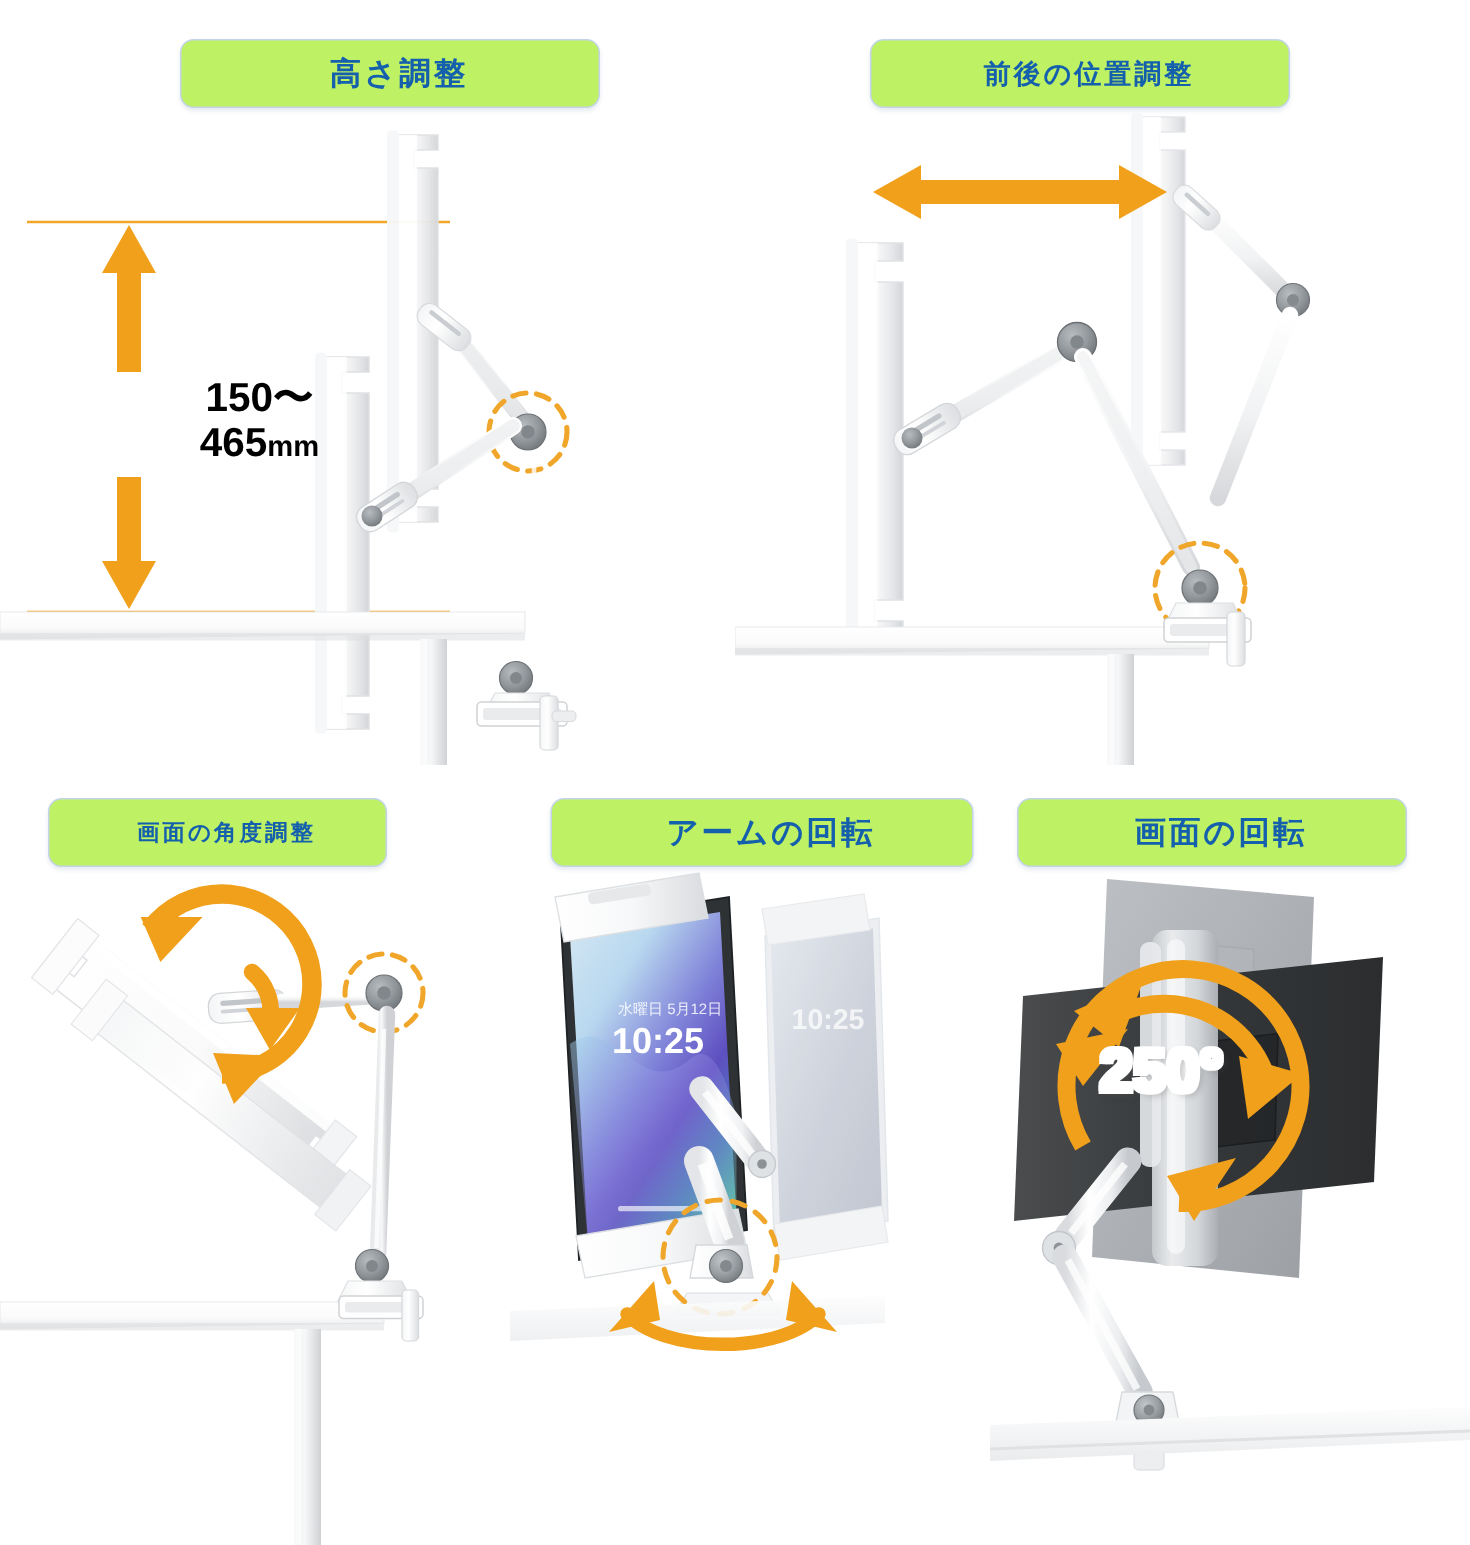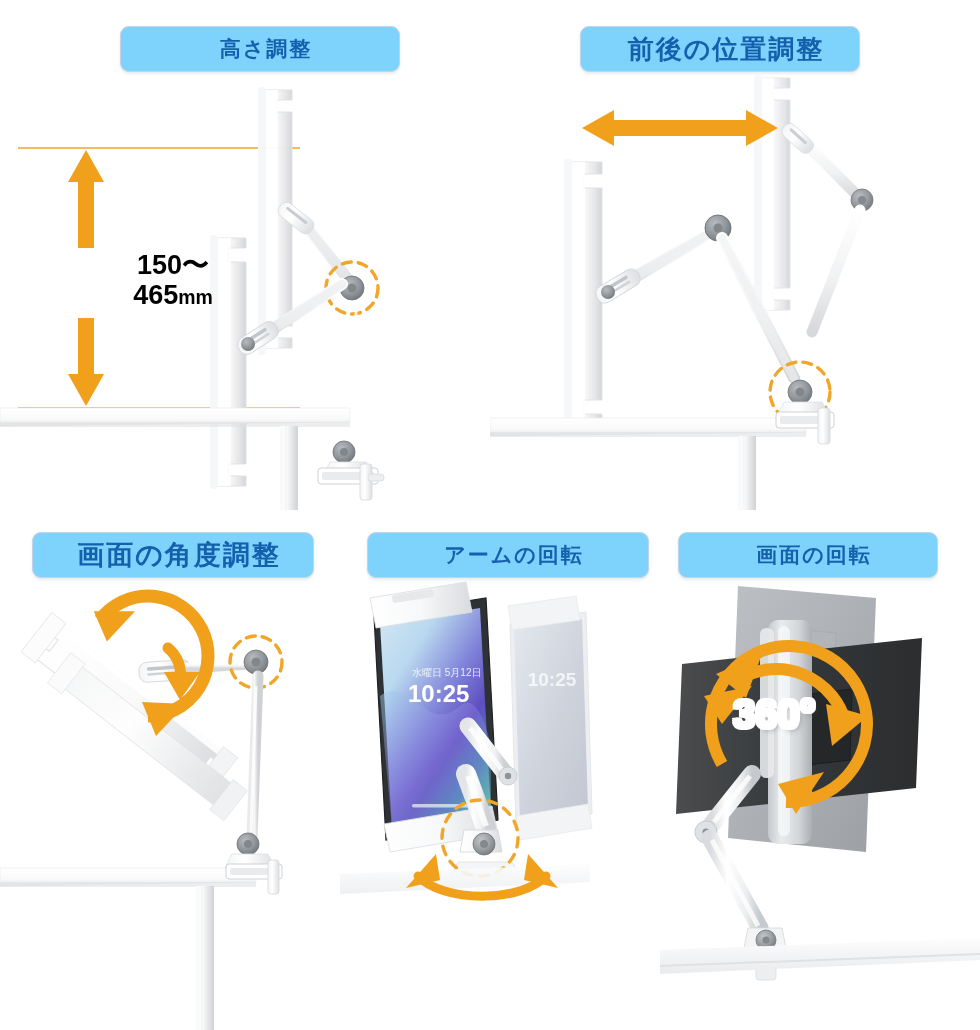--- a/index.html
+++ b/index.html
@@ -16,21 +16,21 @@
   }
 
   .panel { position: absolute; }
 
   
   .title-pill {
     position: absolute;
     box-sizing: border-box;
     border: 1px solid #c3d4e6;
     border-radius: 9px;
-    background: #7dd3fc;
+    background: #bef264;
     box-shadow: 0 2px 3px rgba(140,165,190,0.22);
     display: flex;
     align-items: center;
     justify-content: center;
     color: #1560ad;
     font-weight: bold;
     letter-spacing: 2px;
     padding-left: 12px;
   }
   .title-pill span { display: block; }
@@ -169,21 +169,21 @@
   </svg>
 
   <div class="dim-text" style="left:118px;top:250px;width:110px;font-size:27px;">
     <div>150〜</div>
     <div><span>465</span><span class="unit">mm</span></div>
   </div>
 </div>
 
 <div class="panel" style="left:490px;top:0;width:490px;height:510px;">
 
-  <div class="title-pill" style="left:90px;top:26px;width:280px;height:46px;font-size:26px;">
+  <div class="title-pill" style="left:90px;top:26px;width:280px;height:46px;font-size:18px;">
     <span>前後の位置調整</span>
   </div>
 
   <svg class="stage" style="left:0;top:70px;" width="490" height="440" viewBox="0 0 490 440">
     <defs>
       <linearGradient id="wb3" x1="0" y1="0" x2="1" y2="0">
         <stop offset="0%" stop-color="#ffffff"></stop>
         <stop offset="45%" stop-color="#fbfbfb"></stop>
         <stop offset="80%" stop-color="#e5e6e9"></stop>
         <stop offset="100%" stop-color="#d2d4d7"></stop>
@@ -272,21 +272,21 @@
     <rect x="248" y="366" width="5" height="74" fill="#ffffff" opacity="0.7"></rect>
 
     <g>
       <polygon points="92,58 124,40 124,50 256,50 256,40 288,58 256,76 256,66 124,66 124,76" fill="#f0a01a"></polygon>
     </g>
   </svg>
 </div>
 
 <div class="panel" style="left:0;top:510px;width:340px;height:520px;">
 
-  <div class="title-pill" style="left:32px;top:22px;width:282px;height:46px;font-size:27px;">
+  <div class="title-pill" style="left:32px;top:22px;width:226px;height:46px;font-size:15px;">
     <span>画面の角度調整</span>
   </div>
 
   <svg class="stage" style="left:0;top:66px;" width="340" height="454" viewBox="0 0 340 454">
     <defs>
       <linearGradient id="wb5" x1="0" y1="0" x2="1" y2="0">
         <stop offset="0%" stop-color="#ffffff"></stop>
         <stop offset="50%" stop-color="#fafafa"></stop>
         <stop offset="100%" stop-color="#d8dadd"></stop>
       </linearGradient>
@@ -556,14 +556,14 @@
     </g>
     <polygon points="44,120 92,110 62,148" fill="#f0a01a"></polygon>
     <polygon points="118,208 164,196 136,238" fill="#f0a01a"></polygon>
     <g fill="none" stroke="#f0a01a" stroke-width="12" stroke-linecap="butt">
       <path d="M78 104 A 72 72 0 0 1 186 148"></path>
     </g>
     <polygon points="56,98 102,78 86,122" fill="#f0a01a"></polygon>
     <polygon points="166,128 208,140 172,170" fill="#f0a01a"></polygon>
   </svg>
 
-  <div class="deg-white" style="left:73px;top:182px;font-size:40px;">360°</div>
+  <div class="deg-white" style="left:73px;top:182px;font-size:40px;">250°</div>
 </div>
 
 </body></html>

